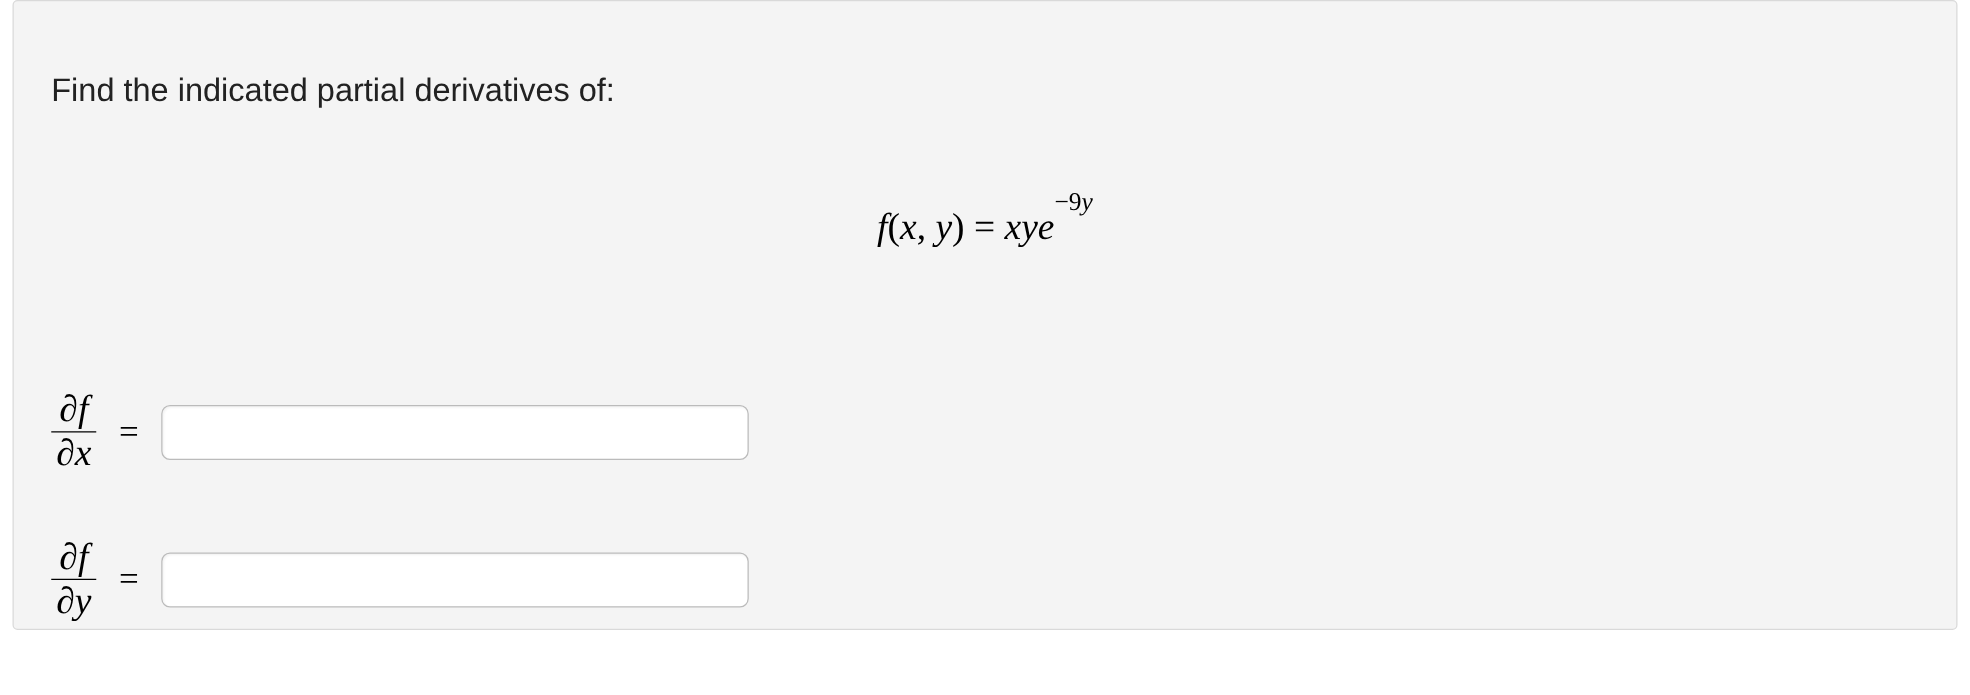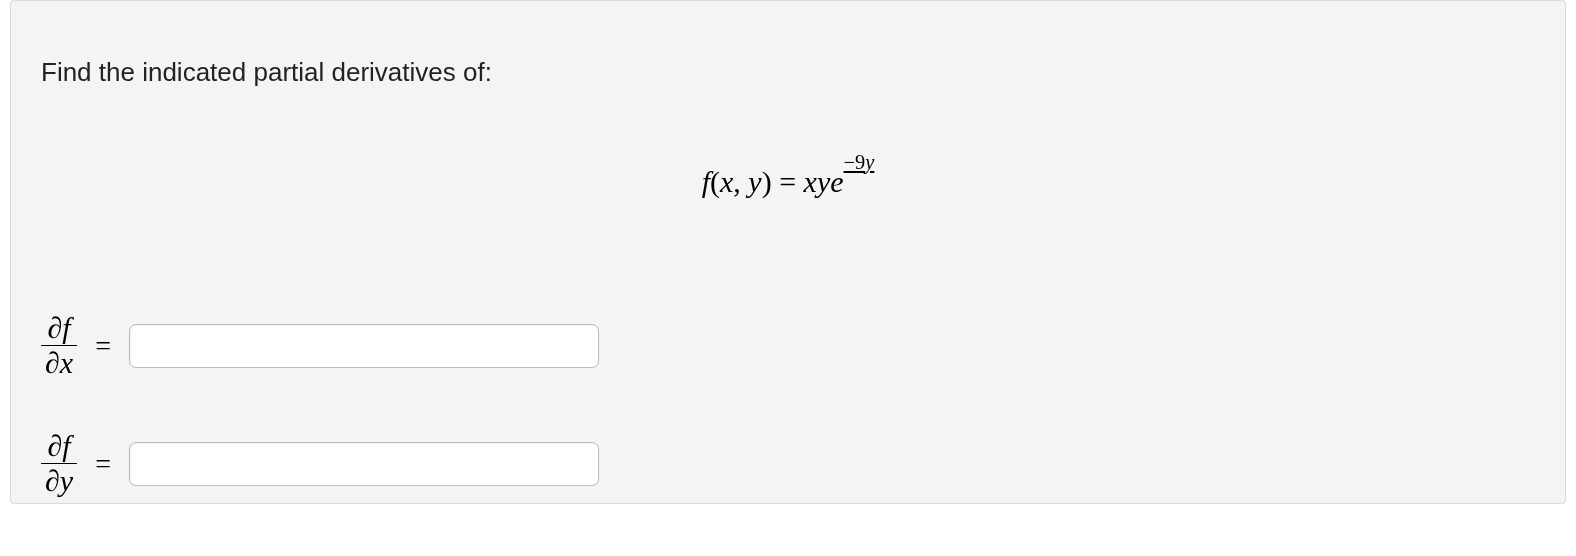--- a/index.html
+++ b/index.html
@@ -42,21 +42,20 @@
   .equation .paren {
     font-style: normal;
   }
   .equation .num {
     font-style: normal;
   }
   .equation sup {
     font-size: 0.68em;
     position: relative;
     top: -0.6em;
-    text-decoration: underline;
   }
   .row {
     position: absolute;
     left: 30px;
     display: flex;
     align-items: center;
   }
   .row1 { top: 312px; }
   .row2 { top: 430px; }
   .fraction {

